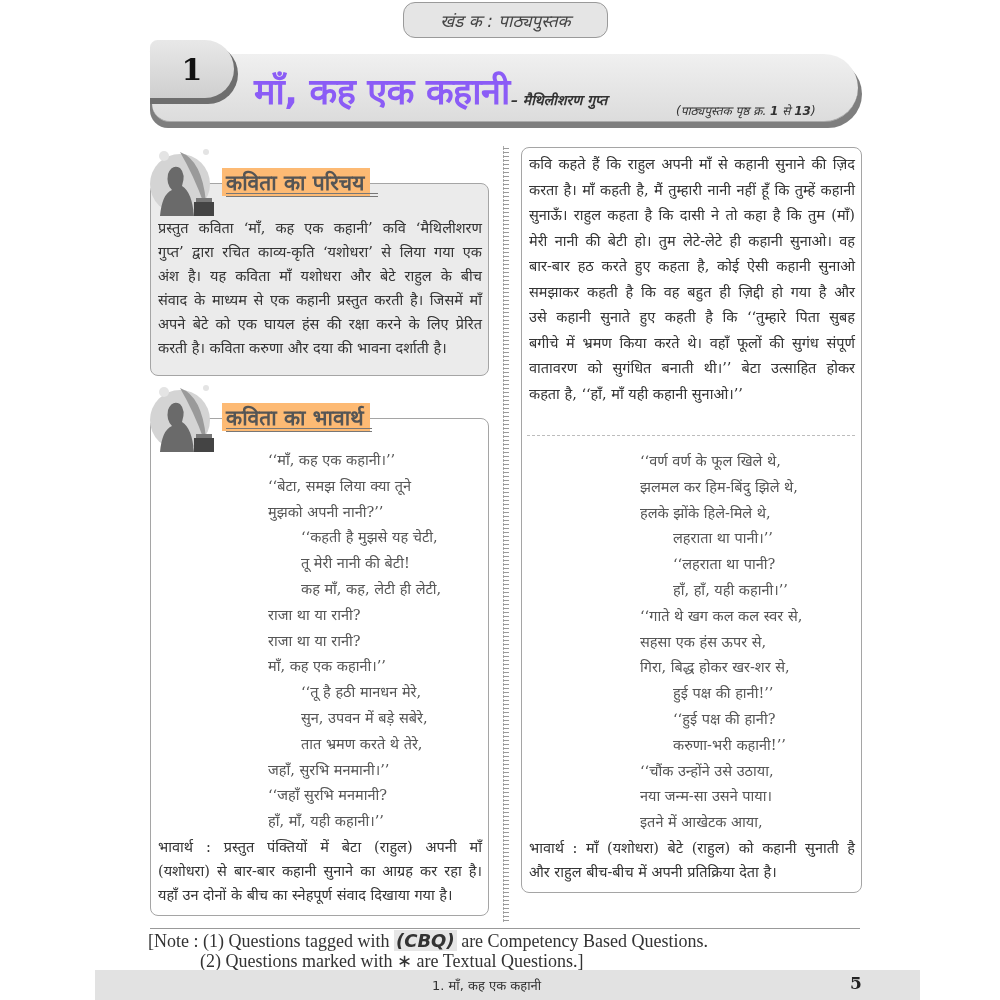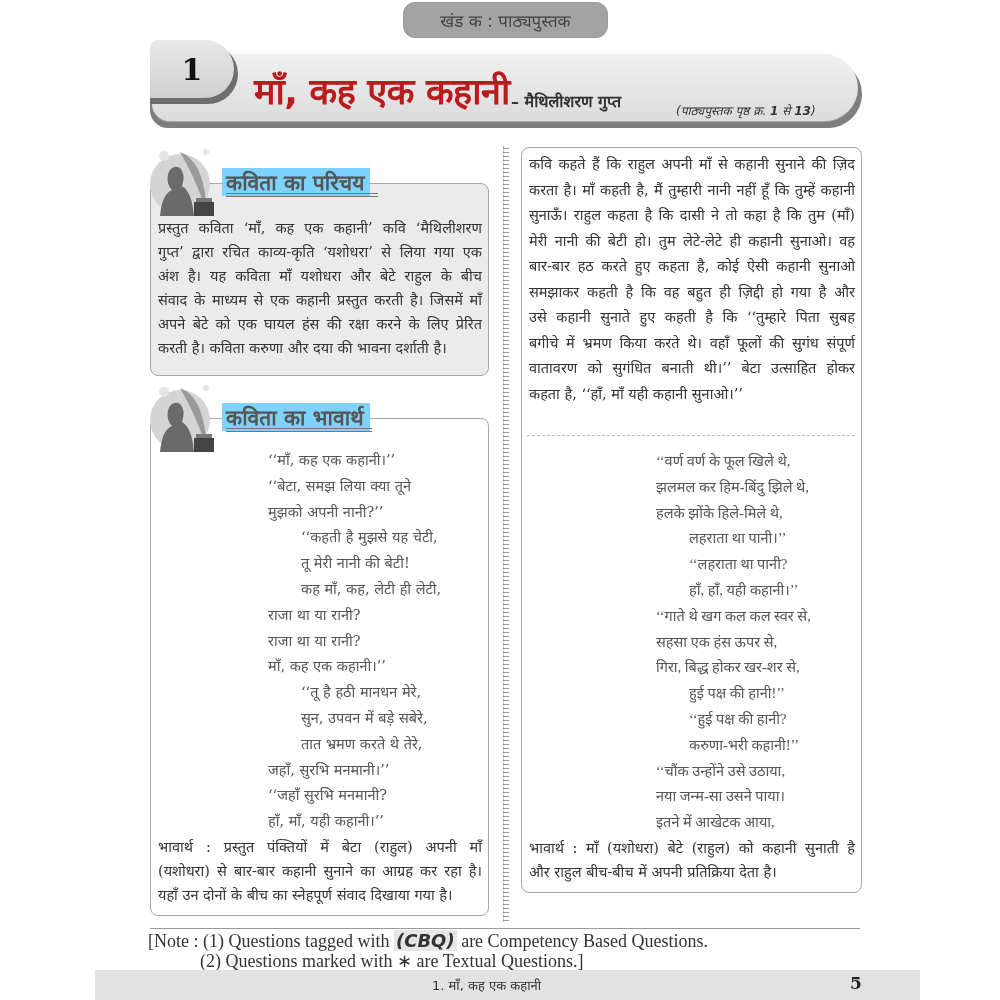--- a/index.html
+++ b/index.html
@@ -1,23 +1,23 @@
 <!DOCTYPE html>
 <html><head>
 <meta charset="utf-8">
 <style>
   * { box-sizing: border-box; margin: 0; padding: 0; }
   html, body { width: 1000px; height: 1000px; background: #ffffff; overflow: hidden; }
   body { position: relative; font-family: "DejaVu Serif", "Liberation Serif", serif; color: #2a2a2a; }
 
   .section-pill {
     position: absolute; left: 403px; top: 2px; width: 205px; height: 36px;
-    border: 1.5px solid #9a9a9a; border-radius: 12px; background: #a3a3a3;
+    border: 1.5px solid #9a9a9a; border-radius: 12px; background: #e5e5e5;
     display: flex; align-items: center; justify-content: center;
-    font-size: 17px; color: #444; font-family: "DejaVu Sans", sans-serif;
+    font-size: 17px; color: #444; font-family: "DejaVu Sans", sans-serif; font-style: italic;
   }
 
   
   .banner-shadow {
     position: absolute; left: 150px; top: 60px; width: 712px; height: 68px;
     background: #7e7e7e; border-radius: 0 34px 34px 18px;
   }
   .banner {
     position: absolute; left: 152px; top: 54px; width: 706px; height: 68px;
     background: linear-gradient(#f0f0f0, #dcdcdc);
@@ -29,26 +29,26 @@
     background: #6e6e6e; border-radius: 10px 40px 40px 0;
   }
   .num-tab {
     position: absolute; left: 150px; top: 40px; width: 84px; height: 58px;
     background: linear-gradient(#e8e8e8, #cfcfcf); border-radius: 10px 38px 38px 0;
     display: flex; align-items: center; justify-content: center;
     font-size: 30px; font-weight: bold; color: #111;
   }
   .chapter-title {
     position: absolute; left: 254px; top: 72px;
-    font-size: 36px; font-weight: bold; color: #b91c1c;
+    font-size: 36px; font-weight: bold; color: #8b5cf6;
     font-family: "DejaVu Sans", sans-serif; letter-spacing: -0.5px; line-height: 40px;
   }
   .chapter-author {
     position: absolute; left: 511px; top: 90px;
-    font-size: 16px; font-weight: bold; color: #333;
+    font-size: 14px; font-weight: bold; font-style: italic; color: #333;
     font-family: "DejaVu Sans", sans-serif;
   }
   .chapter-ref {
     position: absolute; left: 676px; top: 102px;
     font-size: 12px; font-style: italic; color: #333;
     font-family: "DejaVu Sans", sans-serif;
   }
   .chapter-ref b { font-style: italic; }
 
   
@@ -64,21 +64,21 @@
   }
   .box.gray { background: #ebebeb; }
   .intro-box { left: 150px; top: 183px; width: 339px; height: 193px; }
   .bhav-box { left: 150px; top: 418px; width: 339px; height: 498px; }
   .right-box { left: 521px; top: 147px; width: 341px; height: 746px; }
   .heading-icon {
     position: absolute; width: 72px; height: 72px;
   }
   .heading-text {
     position: absolute; font-size: 21px; font-weight: bold; color: #555;
-    font-family: "DejaVu Sans", sans-serif; white-space: nowrap; background: #7dd3fc; padding: 0 6px 0 4px;
+    font-family: "DejaVu Sans", sans-serif; white-space: nowrap; background: #fdba74; padding: 0 6px 0 4px;
   }
   .heading-rule {
     position: absolute; height: 4px; border-top: 1.5px solid #777; border-bottom: 1.5px solid #777;
   }
 
   .para {
     position: absolute; font-size: 14.5px; line-height: 24px; text-align: justify; color: #333;
   }
   .para .line { display: block; text-align: justify; text-align-last: justify; white-space: nowrap; }
   .para .line.last { text-align-last: left; }
@@ -193,21 +193,21 @@
   <span class="line">बार-बार हठ करते हुए कहता है, कोई ऐसी कहानी सुनाओ</span>
   <span class="line">समझाकर कहती है कि वह बहुत ही ज़िद्दी हो गया है और</span>
   <span class="line">उसे कहानी सुनाते हुए कहती है कि ‘‘तुम्हारे पिता सुबह</span>
   <span class="line">बगीचे में भ्रमण किया करते थे। वहाँ फूलों की सुगंध संपूर्ण</span>
   <span class="line">वातावरण को सुगंधित बनाती थी।’’ बेटा उत्साहित होकर</span>
   <span class="line last">कहता है, ‘‘हाँ, माँ यही कहानी सुनाओ।’’</span>
 </div>
 
 <div class="dashed"></div>
 
-<div class="poem" style="left:617px;top:449px;font-family:Liberation Serif, serif;">
+<div class="poem" style="left:601px;top:449px;">
   <span class="pl">‘‘वर्ण वर्ण के फूल खिले थे,</span>
   <span class="pl">झलमल कर हिम-बिंदु झिले थे,</span>
   <span class="pl">हलके झोंके हिले-मिले थे,</span>
   <span class="pl" style="padding-left:33px">लहराता था पानी।’’</span>
   <span class="pl" style="padding-left:33px">‘‘लहराता था पानी?</span>
   <span class="pl" style="padding-left:33px">हाँ, हाँ, यही कहानी।’’</span>
   <span class="pl">‘‘गाते थे खग कल कल स्वर से,</span>
   <span class="pl">सहसा एक हंस ऊपर से,</span>
   <span class="pl">गिरा, बिद्ध होकर खर-शर से,</span>
   <span class="pl" style="padding-left:33px">हुई पक्ष की हानी!’’</span>

